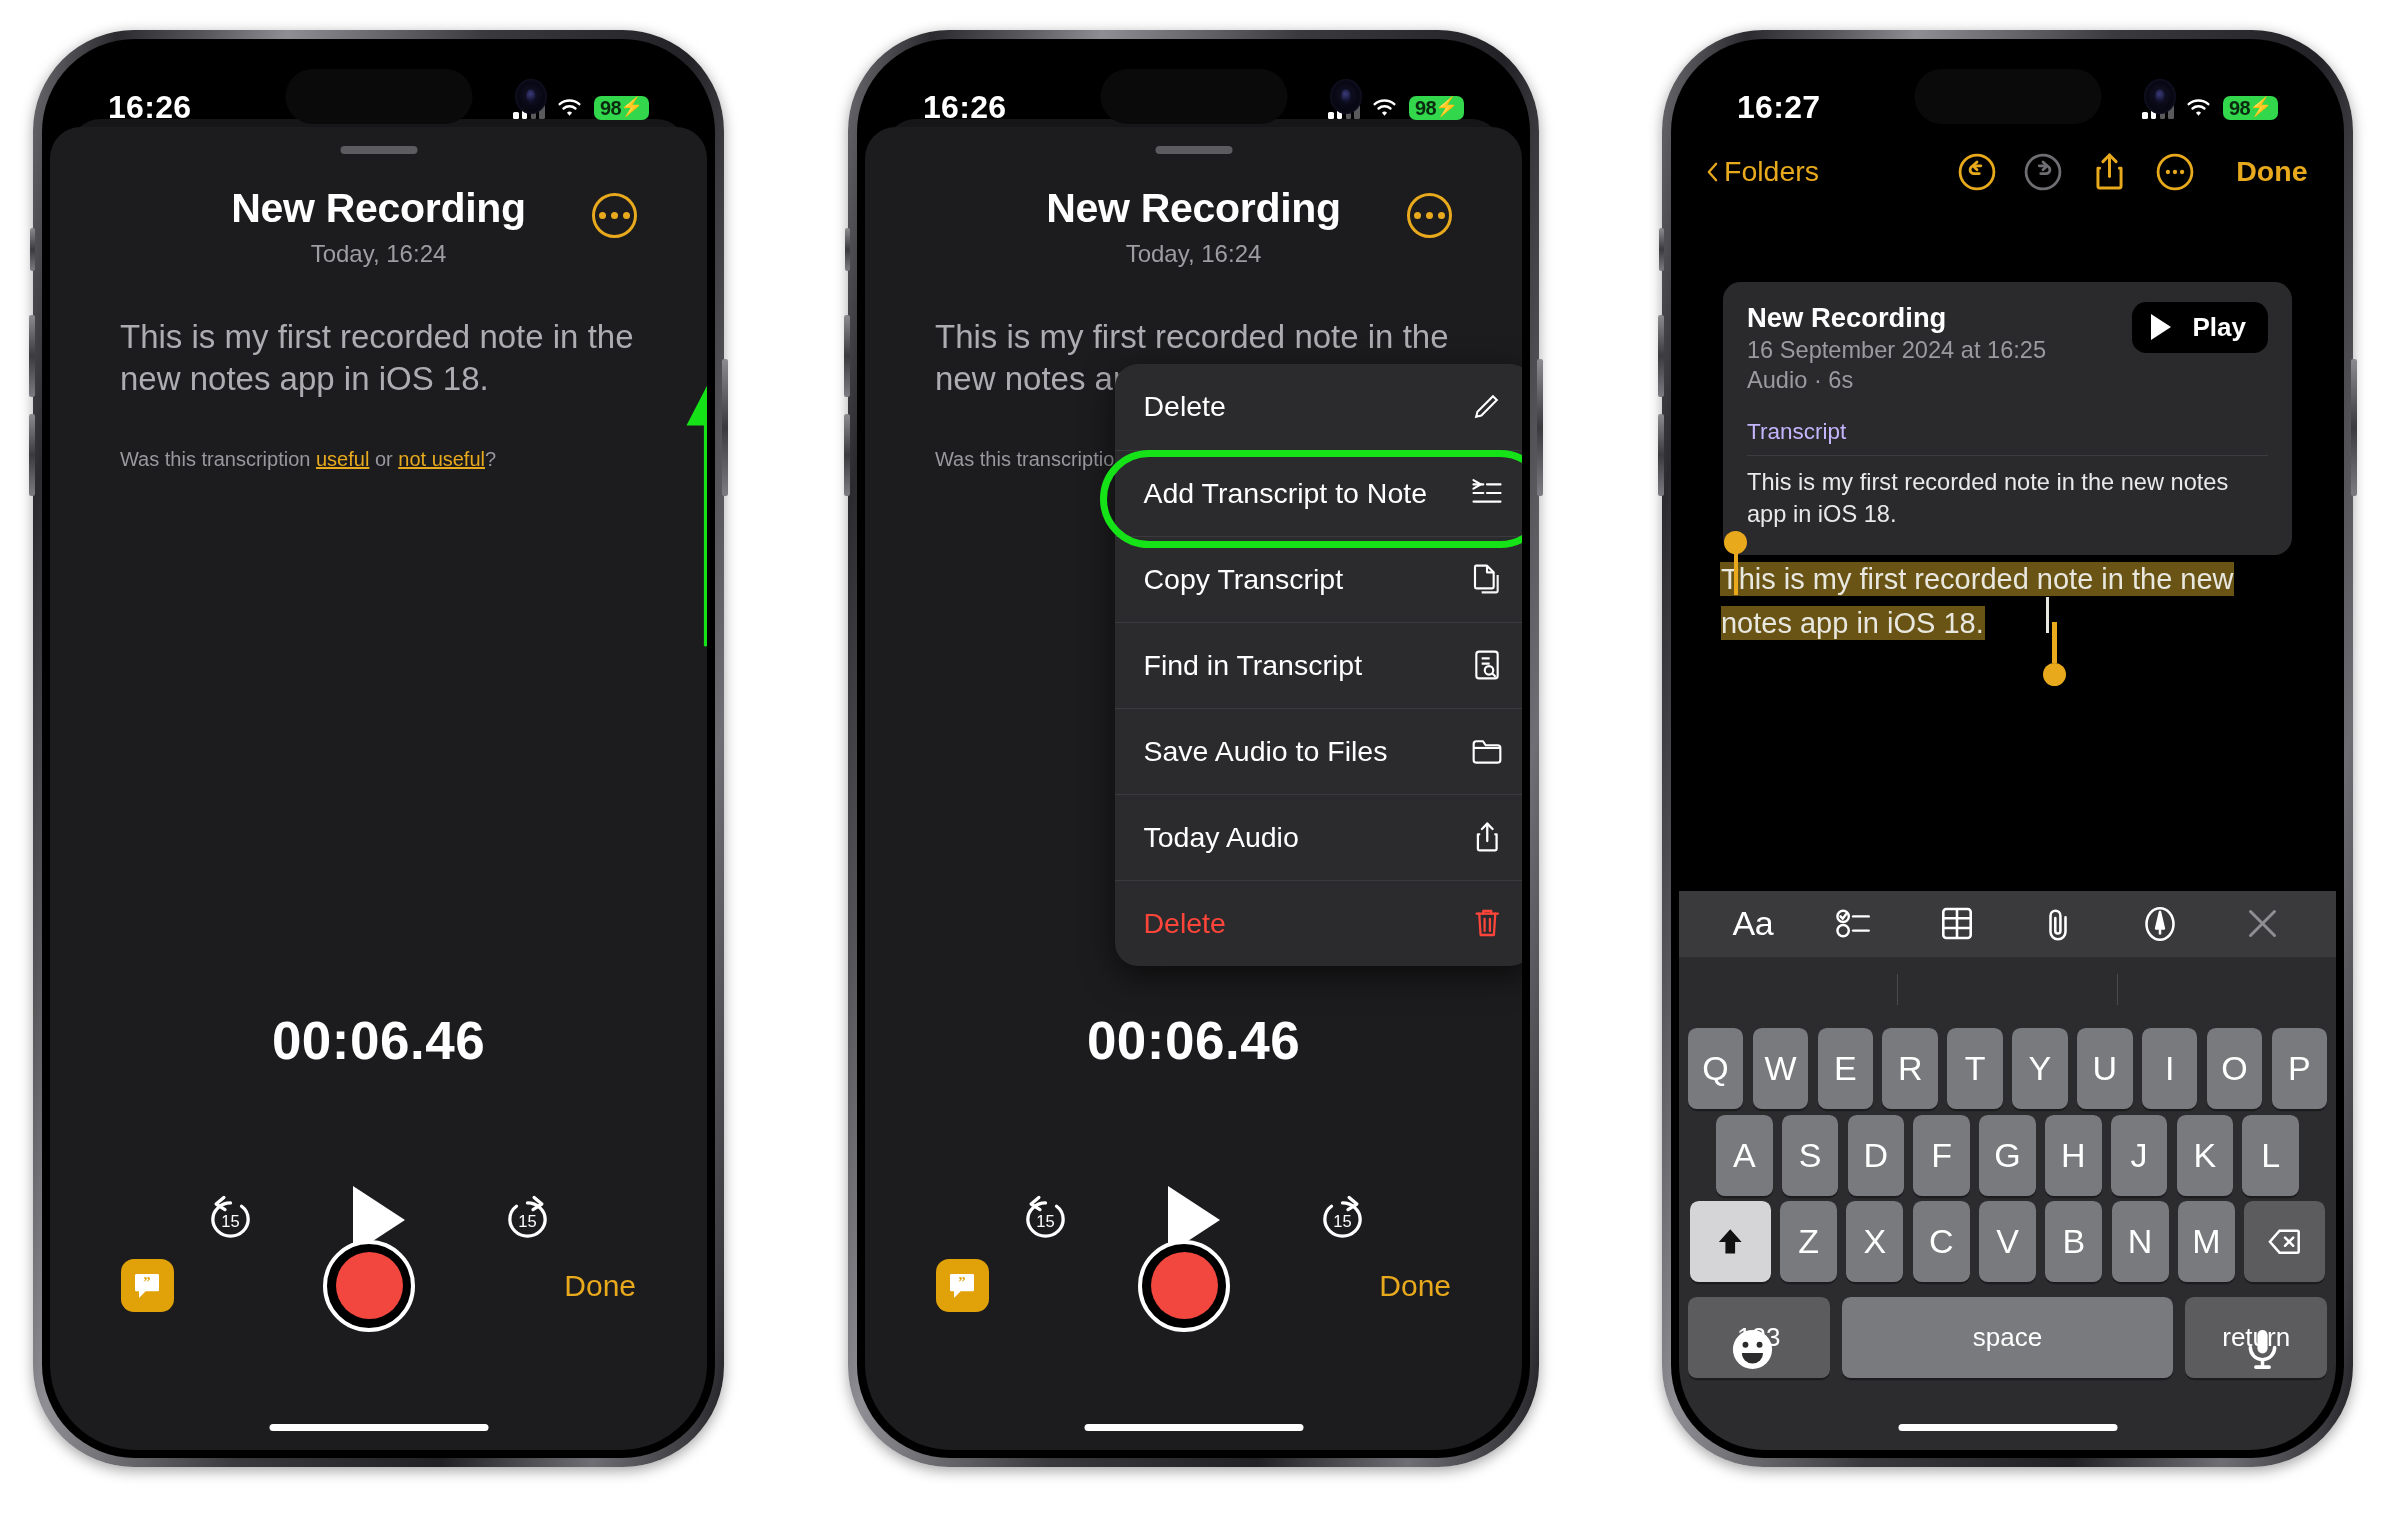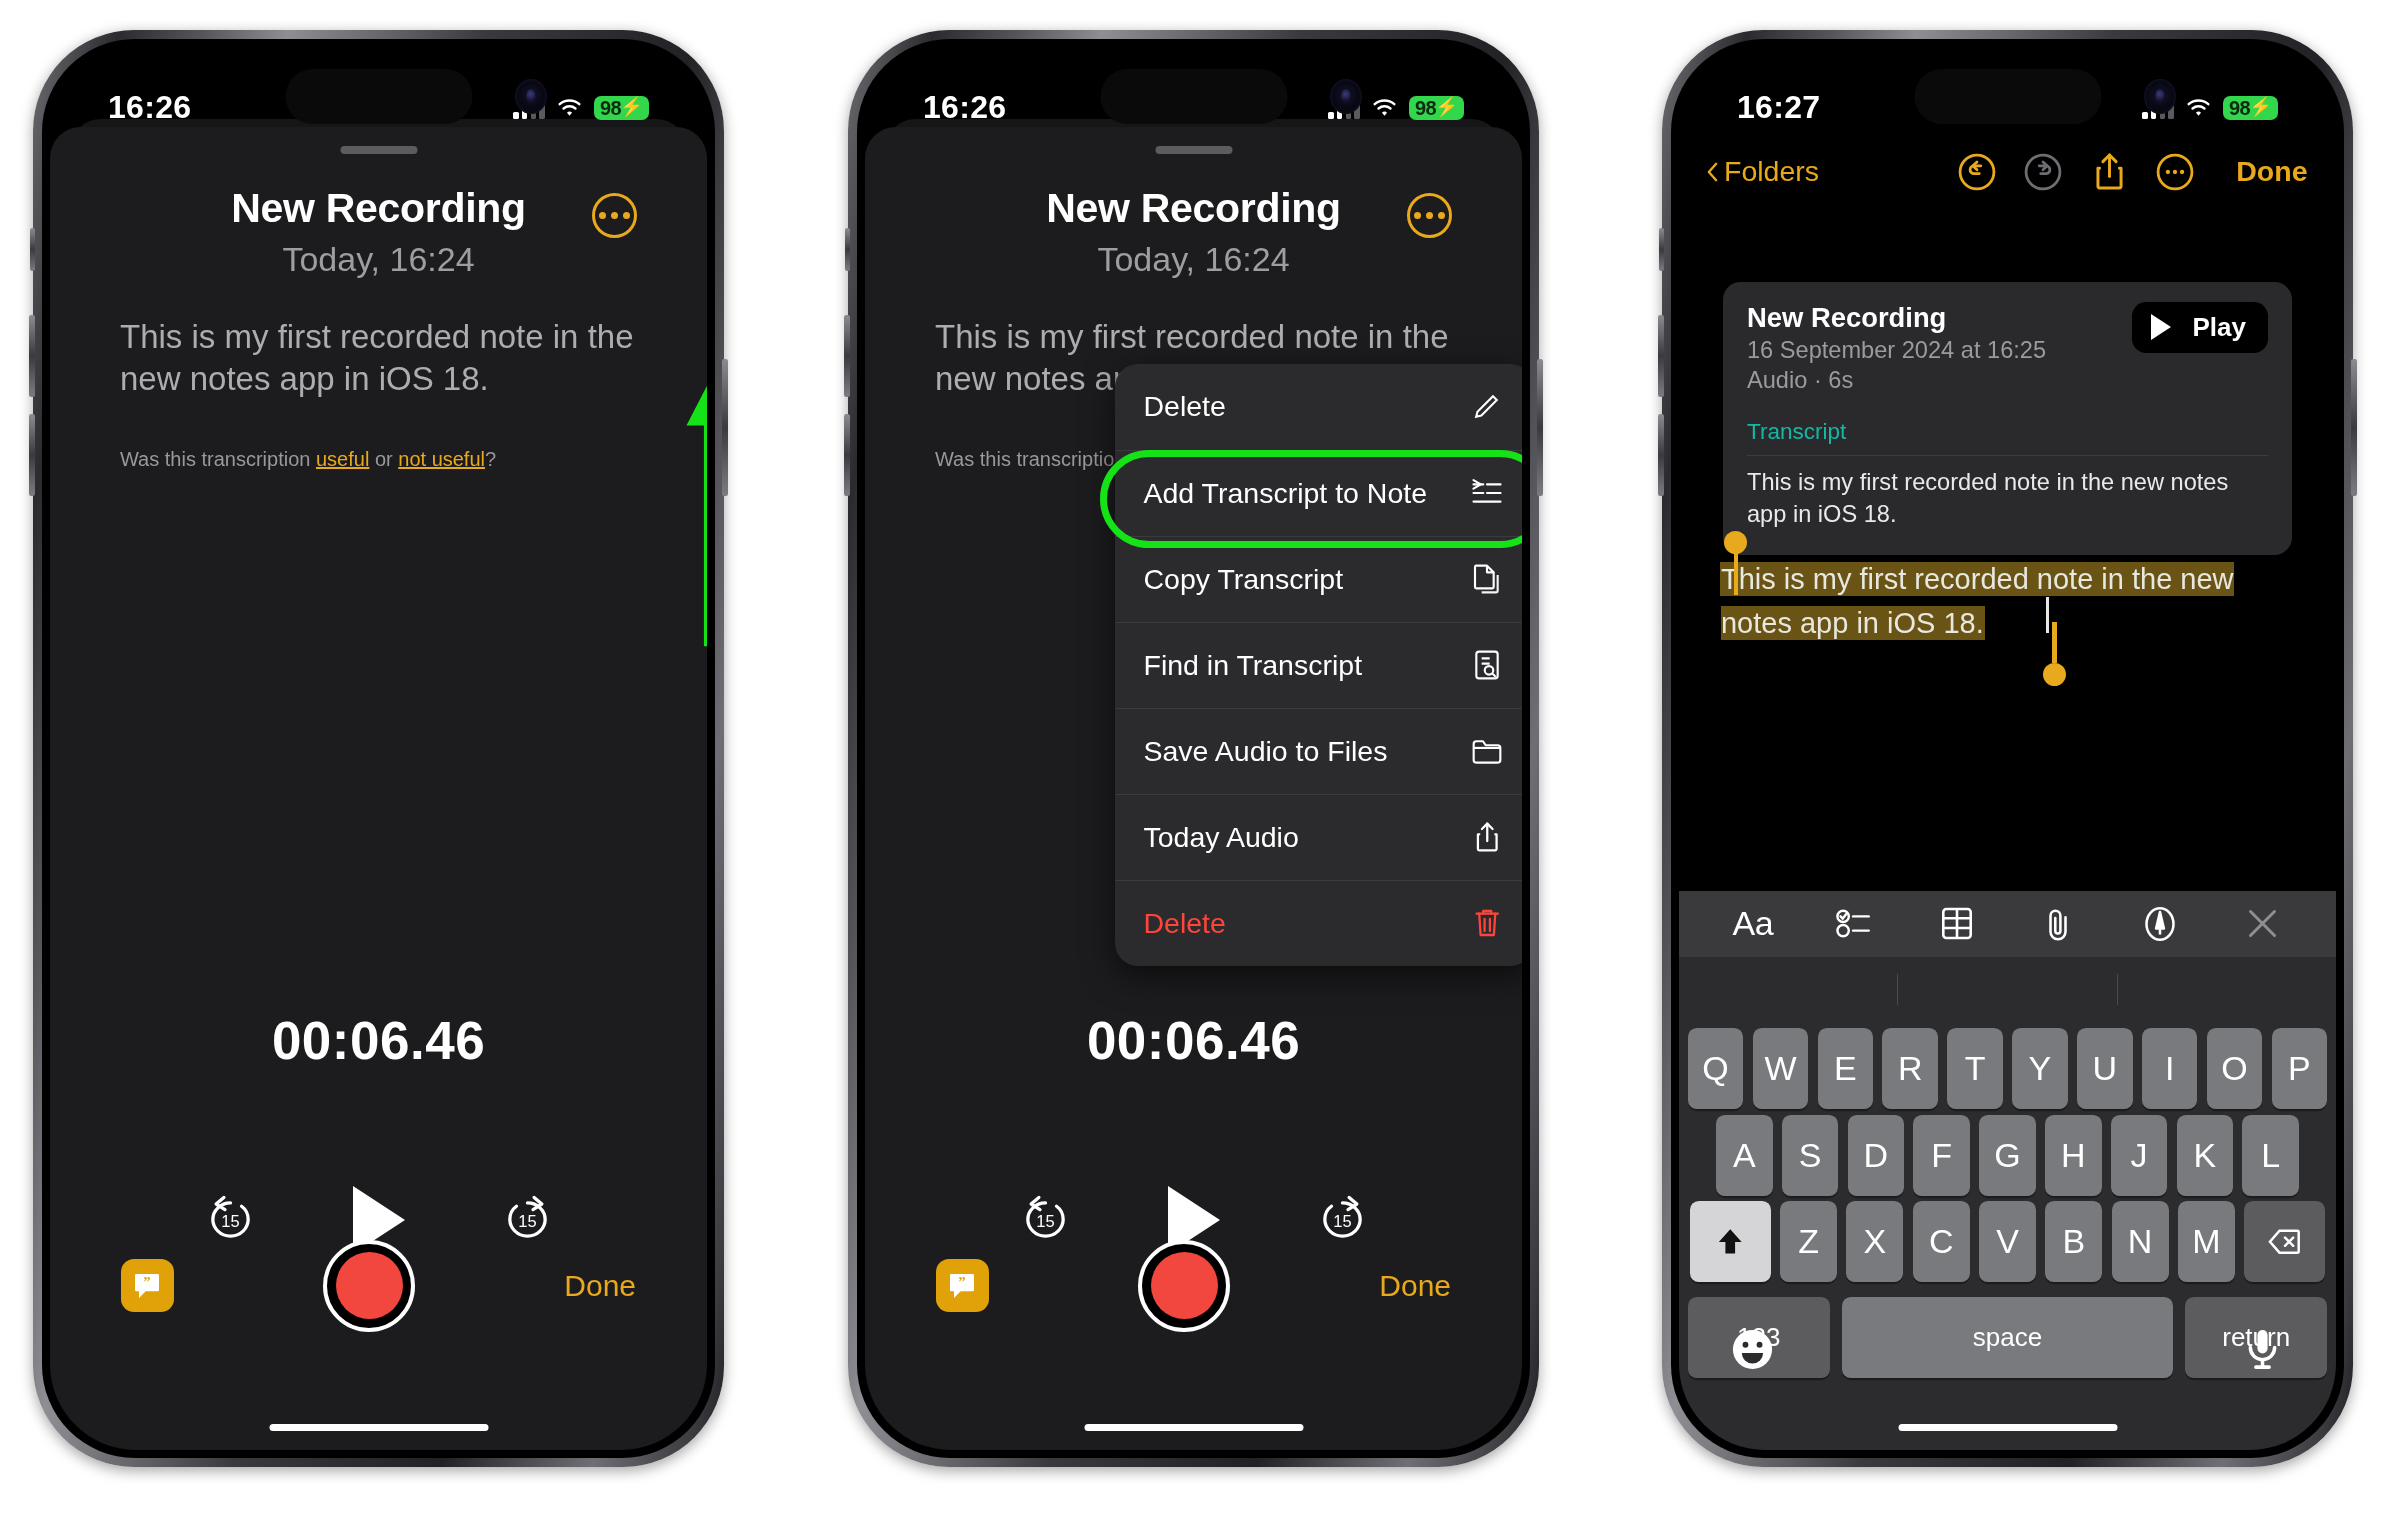--- a/index.html
+++ b/index.html
@@ -98,21 +98,21 @@
   .vm-sheet.back {
     position:absolute; left:20px; right:20px; top:72px; height:66px;
     background:#161618; border-radius:31px 31px 0 0; z-index:9;
   }
   .grabber {
     position:absolute; top:18.7px; left:50%; transform:translateX(-50%);
     width:77px; height:8.2px; border-radius:4.4px; background:#5b5b60;
   }
   .vm-head { position:absolute; top:58px; left:0; right:0; text-align:center; }
   .vm-title { color:#fff; font-size:41px; font-weight:700; letter-spacing:-0.3px; }
-  .vm-sub { color:#9d9da2; font-size:34px; margin-top:7.7px; font-weight:400; }
+  .vm-sub { color:#9d9da2; font-size:24px; margin-top:7.7px; font-weight:400; }
   .more-circle {
     position:absolute; top:66px; right:70px;
     width:45px; height:45px; border-radius:50%;
     border:3.8px solid #e8a91d;
     display:flex; align-items:center; justify-content:center; gap:5px;
   }
   .more-circle span { width:7.1px; height:7.1px; border-radius:50%; background:#e8a91d; display:block; }
 
   .vm-transcript {
     position:absolute; top:189px; left:70px; right:70px;
@@ -192,21 +192,21 @@
     background:#2a2a2d; border-radius:17.6px; padding:20px 24px 24px 24px;
   }
   .ac-row { display:flex; justify-content:space-between; align-items:flex-start; }
   .ac-title { color:#fff; font-size:27.4px; font-weight:600; }
   .ac-meta { color:#9a9a9f; font-size:23.6px; margin-top:3px; }
   .ac-play {
     background:#000; color:#fff; border-radius:14.3px; padding:10px 22px 10px 18.7px;
     display:flex; align-items:center; gap:22px; font-size:26px; font-weight:600;
   }
   .ac-play .tri { width:0;height:0;border-left:20px solid #fff;border-top:13px solid transparent;border-bottom:13px solid transparent; }
-  .ac-tr-label { color:#14b8a6; font-size:22.5px; margin-top:25px; }
+  .ac-tr-label { color:#c4b5fd; font-size:22.5px; margin-top:25px; }
   .ac-divider { height:1.1px; background:#3d3d41; margin:10px 0 11px 0; }
   .ac-tr-text { color:#e9e9ea; font-size:23.6px; line-height:1.35; }
 
   .note-body {
     position:absolute; top:510px; left:42px; right:42px;
   }
   .sel-line {
     display:inline; background:#6a5415; color:#e8e8e0;
     font-size:29px; line-height:1.52; box-shadow:0 0 0 1.1px #6a5415;
   }

